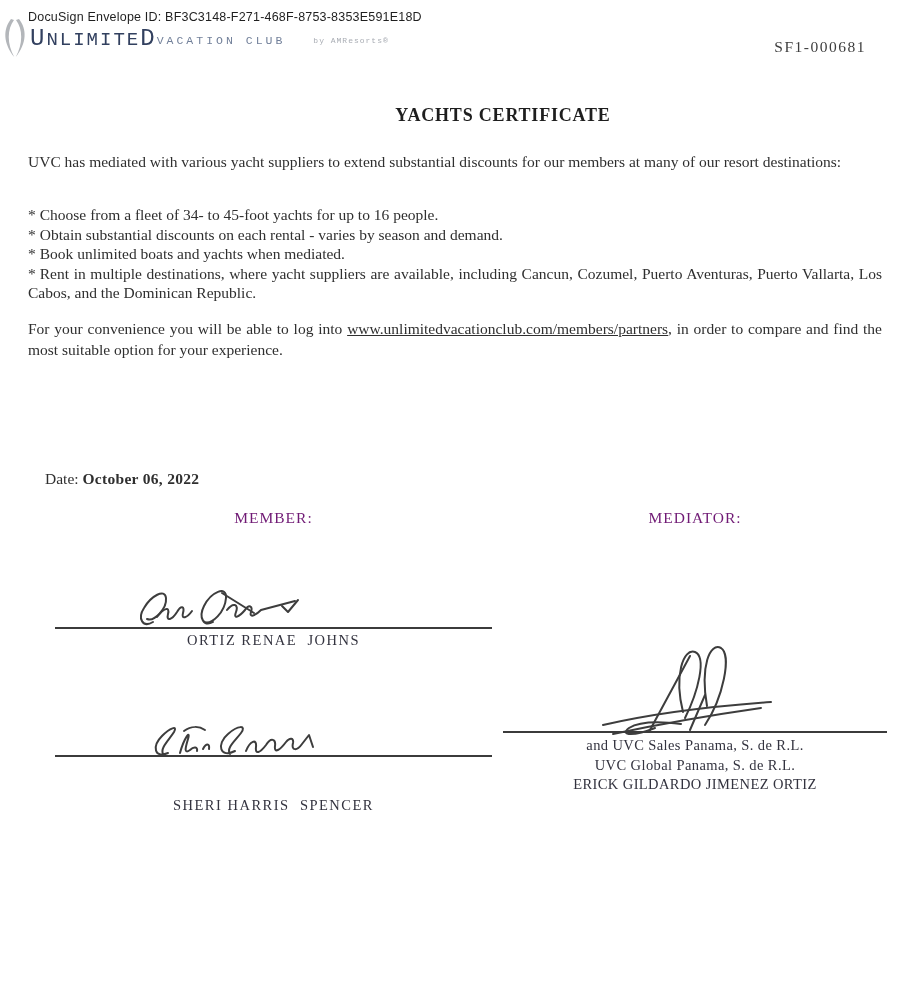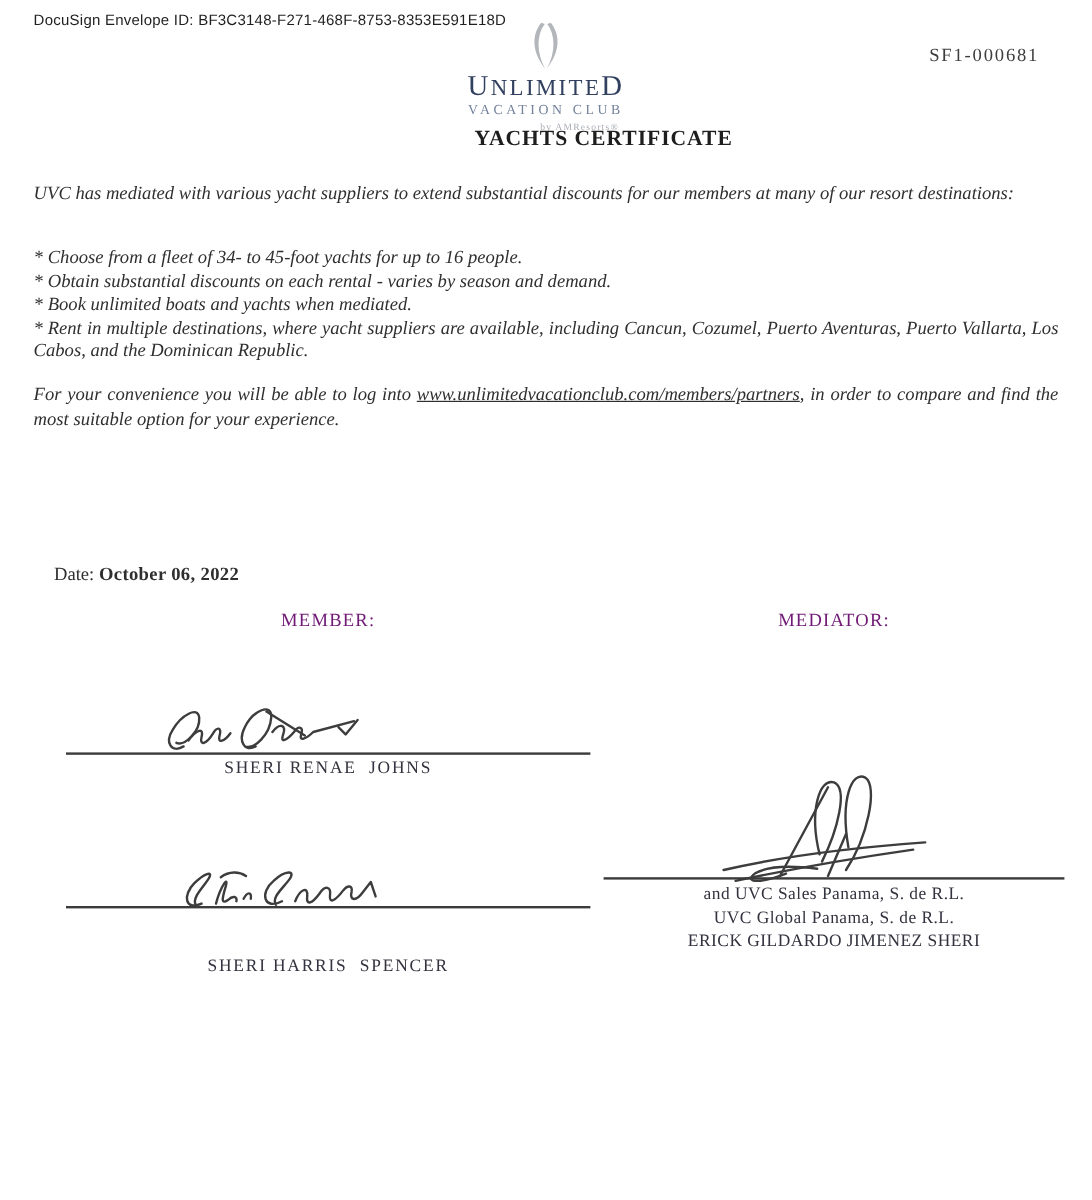--- a/index.html
+++ b/index.html
@@ -9,37 +9,37 @@
   }
   
   .docusign-bar{
     position:absolute;left:28px;top:10px;
     font-family:"Liberation Sans", sans-serif;font-size:12.5px;color:#1f1f1f;
     letter-spacing:.2px;
   }
   
   .logo{
     position:absolute;left:0;top:18px;width:910px;
-    display:flex;flex-direction:column;align-items:center;line-height:1;
+    display:flex;flex-direction:row;align-items:center;line-height:1;font-family:Liberation Mono, monospace;
   }
   .logo .emblem{height:40px;margin-bottom:2px;}
   .brand{color:#32405f;letter-spacing:2px;white-space:nowrap;}
   .brand .big{font-size:24px;}
   .brand .mid{font-size:19px;}
   .logo-sub{color:#72809a;font-size:11.5px;letter-spacing:3px;margin-top:3px;}
   .logo-byline{color:#a9adb4;font-size:8px;letter-spacing:1px;margin-top:3px;align-self:center;transform:translateX(28px);}
   .ref-number{
     position:absolute;right:44px;top:38px;font-size:15.5px;color:#3d3d3d;letter-spacing:1.5px;
   }
   
   .cert-title{
     position:absolute;left:0;top:105px;width:910px;text-align:center;
     font-size:18px;font-weight:bold;letter-spacing:.8px;color:#1e1e1e;padding-left:48px;
   }
-  .para{position:absolute;left:28px;right:28px;text-align:justify;font-size:15.5px;font-style:italic;}
+  .para{position:absolute;left:28px;right:28px;text-align:justify;font-size:15.5px;}
   .intro{top:135px;line-height:22px;}
   .bullets{top:205px;line-height:19.5px;}
   .bullets p{margin:0;text-align:justify;}
   .bullet-marker{margin-right:4px;}
   .login-para{top:302px;line-height:21px;}
   .doc-link{color:#2f2f2f;text-decoration:underline;cursor:pointer;}
   
   .date-line{position:absolute;left:45px;top:470px;font-size:15.5px;}
   .date-line .date-value{font-weight:bold;letter-spacing:.3px;}
   
@@ -106,21 +106,21 @@
 
 <svg class="sig-svg svg-m1" width="190" height="48" viewBox="0 0 190 48">
   <path d="M20,36 C10,42 4,33 11,22 C18,10 32,2 33,12 C34,23 21,36 14,33"></path>
   <path d="M24,31 C31,22 37,20 35,28 C33,36 39,34 44,26 C48,19 52,20 50,27 C48,34 54,32 59,25"></path>
   <path d="M80,36 C71,41 65,32 71,20 C78,6 94,-1 93,12 C92,26 79,39 71,36"></path>
   <path d="M94,24 C100,16 106,18 103,26 C100,34 106,31 112,24 C116,18 120,20 118,26 C116,32 122,30 128,24 L162,15"></path>
   <path d="M89,7 L121,27"></path>
   <path d="M149,20 l6,6 l10,-12"></path>
 </svg>
 <div class="sig-line line-m1"></div>
-<div class="sig-name name-m1">SHERI RENAE  JOHNS</div>
+<div class="sig-name name-m1">ORTIZ RENAE  JOHNS</div>
 
 <svg class="sig-svg svg-m2" width="175" height="42" viewBox="0 0 175 42">
   <path d="M28,33 C14,39 12,26 22,16 C30,8 38,5 34,12 C29,20 20,28 23,34"></path>
   <path d="M40,33 C44,18 51,9 48,19 C45,29 44,34 50,30 C54,26 58,27 57,31"></path>
   <path d="M63,29 c3,-6 7,-6 6,0"></path>
   <path d="M44,11 c7,-5 15,-5 21,-1"></path>
   <path d="M95,31 C80,39 76,24 88,14 C98,5 107,5 101,13 C95,21 86,28 90,34"></path>
   <path d="M106,31 c4,-10 11,-13 10,-4 c-1,8 4,6 10,-2 c5,-8 10,-6 9,1 c-1,8 5,4 11,-4 c4,-5 8,-4 7,1 c-2,8 4,8 9,1 l7,-9 l4,12"></path>
 </svg>
 <div class="sig-line line-m2"></div>
@@ -132,14 +132,14 @@
   <path d="M114,66 C107,26 117,2 128,8 C139,15 130,58 112,85"></path>
   <path d="M10,85 C62,73 122,66 178,62"></path>
   <path d="M20,94 C72,83 126,74 168,68"></path>
   <path d="M62,88 C42,96 26,96 36,88 C49,80 72,82 88,84"></path>
   <path d="M97,90 L112,55"></path>
 </svg>
 <div class="sig-line line-med"></div>
 <div class="mediator-block">
   <div>and UVC Sales Panama, S. de R.L.</div>
   <div>UVC Global Panama, S. de R.L.</div>
-  <div>ERICK GILDARDO JIMENEZ SHERI</div>
+  <div>ERICK GILDARDO JIMENEZ ORTIZ</div>
 </div>
 
 </body></html>

